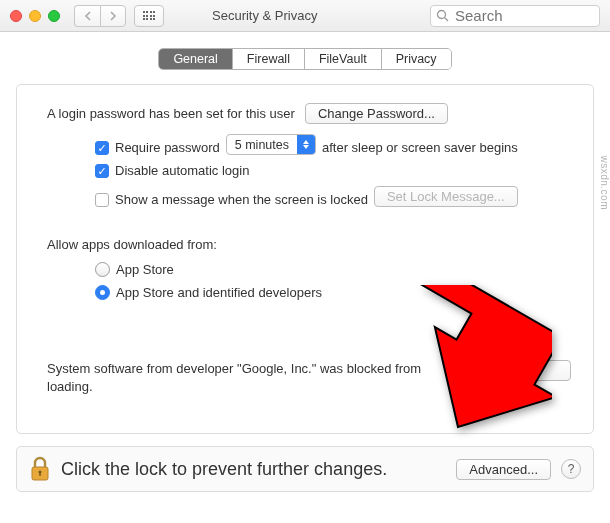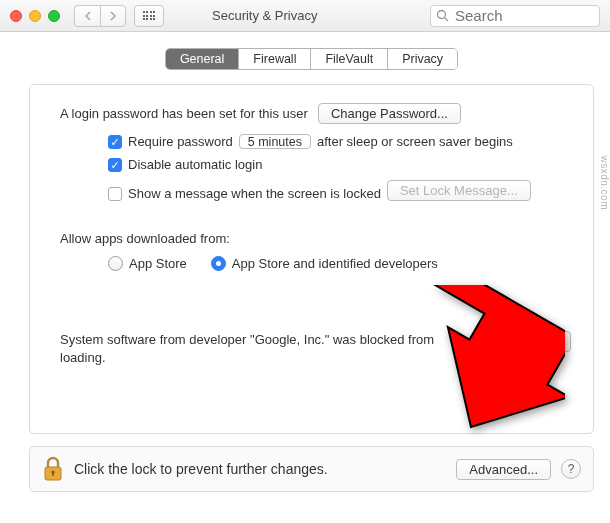--- a/index.html
+++ b/index.html
@@ -15,51 +15,51 @@
 .navbtn:first-child { border-radius: 4px 0 0 4px; border-right: none; }
 .navbtn:last-child { border-radius: 0 4px 4px 0; }
 .gridbtn { width: 30px; height: 22px; background: linear-gradient(#fff,#f3f3f3); border: 1px solid #c8c8c8; border-radius: 4px; display: flex; align-items: center; justify-content: center; }
 .gridicon { display: grid; grid-template-columns: repeat(4,2px); grid-template-rows: repeat(3,2px); gap: 1.5px; }
 .gridicon span { background: #666; width: 2px; height: 2px; }
 .wintitle { flex: 0 0 auto; margin-left: 40px; color: #4a4a4a; font-size: 13px; }
 .spacer { flex: 1; }
 .searchwrap { position: relative; width: 170px; }
 .searchwrap svg { position: absolute; left: 6px; top: 4px; }
 .searchfield { width: 100%; height: 22px; border: 1px solid #d0d0d0; border-radius: 4px; padding-left: 24px; font-size: 15px; background: #fff; }
-.body { padding: 16px 16px 0 29px; border-radius: 6px; }
+.body { padding: 16px 16px 0 16px; border-radius: 6px; }
 .tabs { display: flex; justify-content: center; margin-bottom: 14px; }
 .tabrow { display: flex; border: 1px solid #b3b3b3; border-radius: 5px; overflow: hidden; height: 22px; }
 .tab { padding: 0 14px; font-size: 12.5px; display: flex; align-items: center; background: #fff; color: #333; border-right: 1px solid #b3b3b3; }
 .tab:last-child { border-right: none; }
 .tab.active { background: #6f6f6f; color: #fff; }
 .panel { border: 1px solid #dcdcdc; border-radius: 5px; background: #fff; padding: 18px 22px; min-height: 350px; position: relative; }
 .row1 { display: flex; align-items: center; gap: 10px; margin-bottom: 10px; margin-left: 8px; text-align: center; }
 .macbtn { height: 21px; background: linear-gradient(#fff,#f4f4f4); border: 1px solid #bcbcbc; border-radius: 4px; padding: 0 12px; font-size: 13px; display: inline-flex; align-items: center; color: #333; }
 .macbtn.disabled { color: #b5b5b5; }
 .indent { margin-left: 56px; display: flex; flex-direction: column; gap: 8px; margin-bottom: 30px; }
 .line { display: flex; align-items: flex-end; gap: 6px; }
 .chk { width: 14px; height: 14px; border: 1px solid #b0b0b0; border-radius: 3px; background: #fff; display: inline-flex; align-items: center; justify-content: center; flex-shrink: 0; }
 .chk.checked { background: #2d7ff3; border-color: #2d7ff3; }
 .chk.checked::after { content: "✓"; color: #fff; font-size: 11px; line-height: 1; }
-.select { height: 15px; border: 1px solid #bcbcbc; border-radius: 4px; display: inline-flex; align-items: center; background: #fff; overflow: hidden; flex-direction: column; }
+.select { height: 21px; border: 1px solid #bcbcbc; border-radius: 4px; display: inline-flex; align-items: center; background: #fff; overflow: hidden; }
 .select .val { padding: 0 8px; font-size: 12.5px; }
 .select .arr { width: 18px; height: 100%; background: #2d7ff3; display: flex; flex-direction: column; align-items: center; justify-content: center; }
 .select .arr::before { content: ""; border-left: 3px solid transparent; border-right: 3px solid transparent; border-bottom: 4px solid #fff; margin-bottom: 1px; }
 .select .arr::after { content: ""; border-left: 3px solid transparent; border-right: 3px solid transparent; border-top: 4px solid #fff; }
 .section-label { margin-bottom: 10px; margin-left: 8px; }
-.radiogrp { margin-left: 56px; display: flex; gap: 24px; margin-bottom: 60px; }
+.radiogrp { margin-left: 56px; display: flex; flex-direction: column; gap: 8px; margin-bottom: 60px; }
 .radio { width: 15px; height: 15px; border: 1px solid #999; border-radius: 50%; background: linear-gradient(#fff,#eee); display: inline-flex; align-items: center; justify-content: center; flex-shrink: 0; }
 .radio.checked { border-color: #2d7ff3; background: #2d7ff3; }
 .radio.checked::after { content: ""; width: 5px; height: 5px; background: #fff; border-radius: 50%; }
 .blockrow { display: flex; align-items: flex-start; gap: 10px; margin-left: 8px; }
 .blockrow .txt { flex: 1; line-height: 1.4; }
 .bigarrow { position: absolute; top: 200px; left: 335px; filter: drop-shadow(2px 3px 4px rgba(0,0,0,.4)); }
 .footer { margin-top: 12px; border: 1px solid #dcdcdc; border-radius: 5px; background: #fafafa; padding: 8px 12px; display: flex; align-items: center; gap: 10px; }
 .lockicon { width: 22px; height: 28px; }
-.footer .txt { flex: 1; font-size: 14px; }
+.footer .txt { flex: 1; font-size: 18px; }
 .help { width: 20px; height: 20px; border: 1px solid #bcbcbc; border-radius: 50%; display: flex; align-items: center; justify-content: center; color: #5b5b5b; background: linear-gradient(#fff,#f0f0f0); font-size: 12px; }
 .watermark { position: absolute; top: 210px; right: 0; transform: rotate(90deg); transform-origin: right top; font-size: 10px; color: #b5b5b5; letter-spacing: 0.5px; }
 </style>
 </head>
 <body>
 
 <div class="titlebar">
   <div class="traffic">
     <div class="tl r"></div>
     <div class="tl y"></div>

